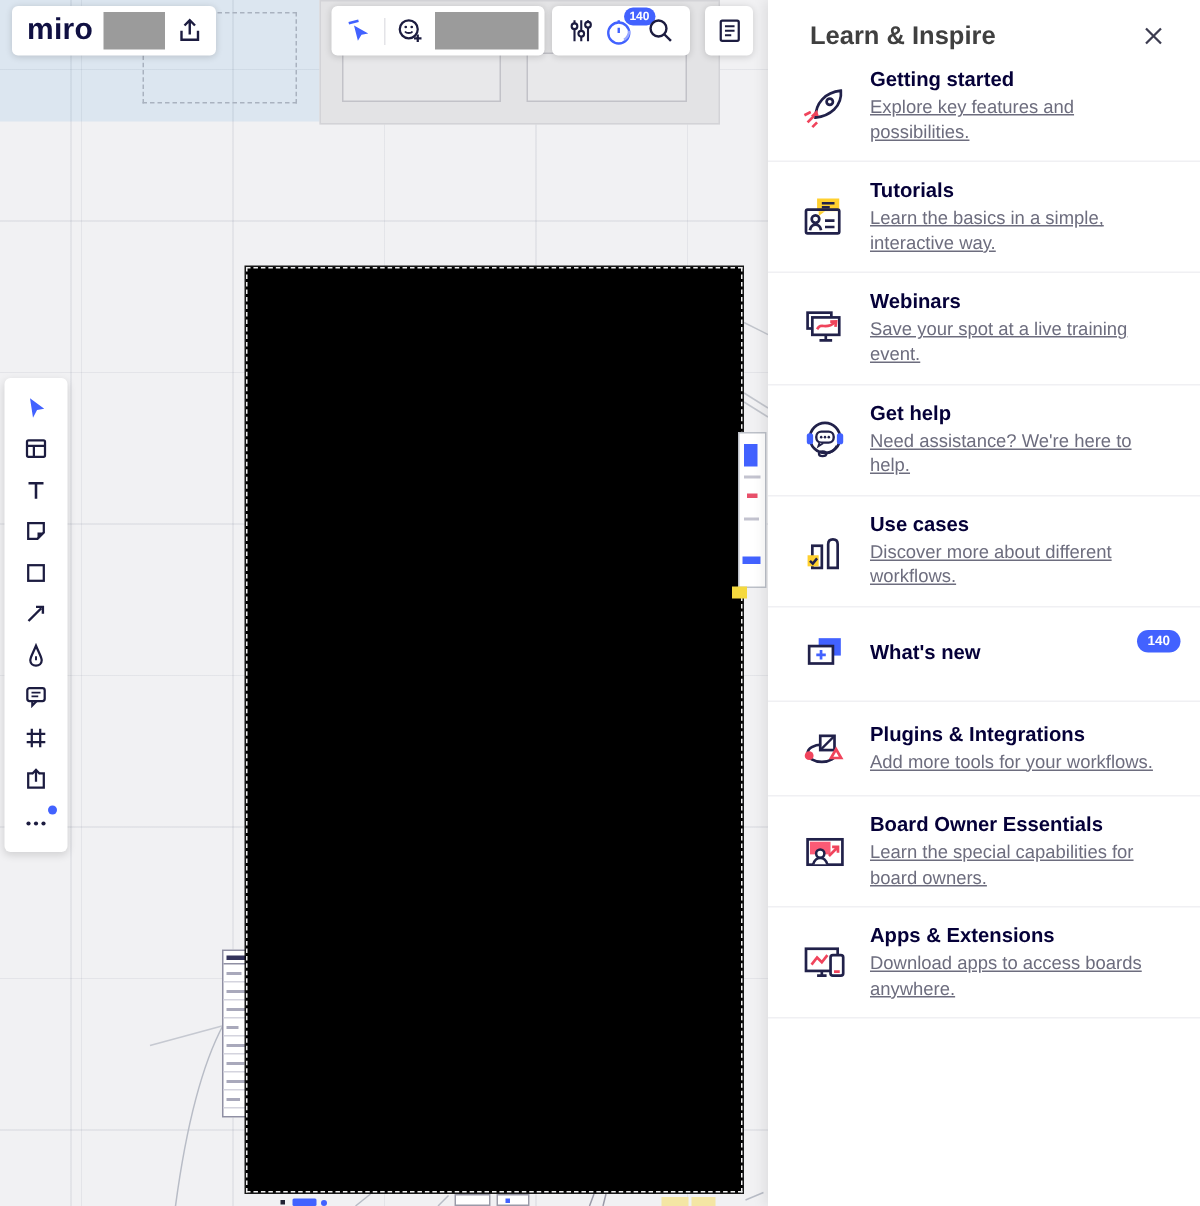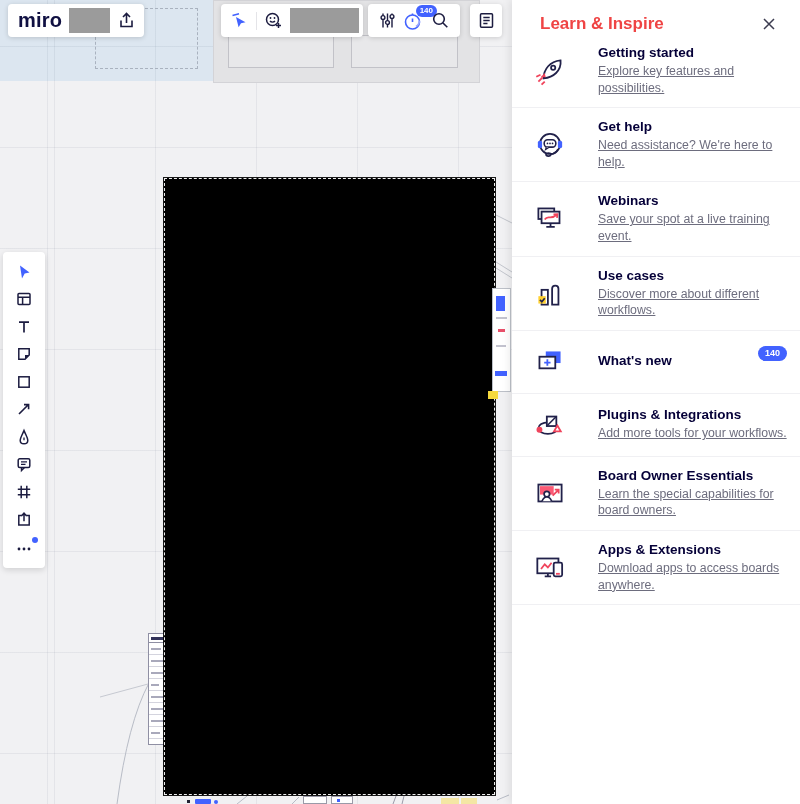--- a/index.html
+++ b/index.html
@@ -77,30 +77,30 @@
   .tool { width:42px; height:27.5px; display:flex; align-items:center; justify-content:center;
           cursor:pointer; background:none; border:none; position:relative; }
   .tool .new-dot { position:absolute; right:7px; top:4px; width:6px; height:6px;
                    border-radius:50%; background:#4262ff; }
 
   
   .panel { position:absolute; left:512px; top:0; width:288px; height:804px; background:#fff;
            box-shadow:-3px 0 8px rgba(0,0,0,.08); z-index:10; }
   .panel-header { display:flex; justify-content:space-between; align-items:flex-start;
                   padding:14px 22px 0 28px; }
-  .panel-title { font-size:17px; font-weight:700; color:#ef4444; }
+  .panel-title { font-size:17px; font-weight:700; color:#404040; }
   .close-btn { background:none; border:none; cursor:pointer; padding:2px; margin-top:1px; }
   .tabs-row { display:flex; justify-content:space-between; align-items:flex-end;
               padding:0 24px 0 28px; height:38px; border-bottom:1px solid #ebebf0; }
   .tab { position:relative; font-size:12.5px; color:#55556a; padding-bottom:10px; cursor:pointer; }
   .tab .underline { position:absolute; left:0; bottom:-1px; width:40px; height:3px;
                     background:#6065f6; border-radius:2px; }
   .tab-search { background:none; border:none; cursor:pointer; padding-bottom:8px; }
 
-  .panel-item { position:relative; display:flex; align-items:center; gap:28px;
+  .panel-item { position:relative; display:flex; align-items:center; gap:10px;
                 padding:11px 10px 11px 18px; border-bottom:1px solid #f0f0f3; cursor:pointer; }
   .pi-icon { width:40px; height:40px; flex:0 0 40px; display:flex; align-items:center; justify-content:center; }
   .pi-text { min-width:0; }
   .pi-title { font-size:13.5px; font-weight:700; color:#050038; margin-bottom:3px; }
   .pi-desc { font-size:12.3px; color:#6d6d7e; line-height:1.35; max-width:202px;text-decoration:underline; }
   .item-badge { position:absolute; right:13px; top:15px; background:#4262ff; color:#fff;
                 font-size:9px; font-weight:700; line-height:1; padding:3px 7px; border-radius:8px; }
 
   svg { display:block; }
 </style>
@@ -336,21 +336,58 @@
             <path d="M13 20 L9 24 L14 24 Z" fill="#f0445c"></path>
             <path d="M7 28 L11 24 M5 23.5 L9 21.5 M10 31 L13 28" stroke="#f0445c" stroke-width="1.7" fill="none"></path>
           </svg>
         </span>
         <span class="pi-text">
           <span class="pi-title" style="display:block">Getting started</span>
           <span class="pi-desc" style="display:block">Explore key features and possibilities.</span>
         </span>
       </div>
 
-
+      <div class="panel-item">
+        <span class="pi-icon">
+          <svg width="38" height="38" viewBox="0 0 36 36">
+            <rect x="13" y="6" width="14" height="8" fill="#ffd02f"></rect>
+            <path d="M14 14 L14 17 L18 14 Z" fill="#ffd02f"></path>
+            <path d="M16 9 H24 M16 11.5 H21" stroke="#21214a" stroke-width="1.5"></path>
+            <g fill="none" stroke="#21214a" stroke-width="1.7">
+              <rect x="6" y="13" width="21" height="15" rx="1"></rect>
+              <circle cx="12" cy="19" r="2.4"></circle>
+              <path d="M8.5 26 C9 23.5 10.5 22.5 12 22.5 C13.5 22.5 15 23.5 15.5 26"></path>
+              <path d="M18 20 H24 M18 24 H24"></path>
+            </g>
+          </svg>
+        </span>
+        <span class="pi-text">
+          <span class="pi-title" style="display:block">Tutorials</span>
+          <span class="pi-desc" style="display:block">Learn the basics in a simple, interactive way.</span>
+        </span>
+      </div>
+
+
+      <div class="panel-item">
+        <span class="pi-icon">
+          <svg width="38" height="38" viewBox="0 0 36 36">
+            <g fill="none" stroke="#21214a" stroke-width="1.7">
+              <rect x="7" y="8" width="15" height="10"></rect>
+              <rect x="10" y="11" width="17" height="11" fill="#fff"></rect>
+              <path d="M18.5 22 V25 M14.5 25.5 H22.5"></path>
+            </g>
+            <path d="M13 18.5 C16 13.5 18 19.5 24.5 14" fill="none" stroke="#f0445c" stroke-width="1.7"></path>
+            <path d="M21.3 13.6 L25 13.5 L24.6 17" fill="none" stroke="#f0445c" stroke-width="1.7"></path>
+          </svg>
+        </span>
+        <span class="pi-text">
+          <span class="pi-title" style="display:block">Webinars</span>
+          <span class="pi-desc" style="display:block">Save your spot at a live training event.</span>
+        </span>
+      </div>
 
       <div class="panel-item">
         <span class="pi-icon">
           <svg width="38" height="38" viewBox="0 0 36 36">
             <circle cx="18" cy="17" r="9.5" fill="none" stroke="#21214a" stroke-width="1.7"></circle>
             <rect x="6.5" y="14" width="4" height="7" rx="1.6" fill="#4262ff"></rect>
             <rect x="25.5" y="14" width="4" height="7" rx="1.6" fill="#4262ff"></rect>
             <rect x="12.5" y="13" width="11" height="7" rx="3.2" fill="#fff" stroke="#21214a" stroke-width="1.5"></rect>
             <circle cx="15.6" cy="16.5" r="0.8" fill="#21214a"></circle>
             <circle cx="18" cy="16.5" r="0.8" fill="#21214a"></circle>
@@ -363,38 +400,20 @@
         <span class="pi-text">
           <span class="pi-title" style="display:block">Get help</span>
           <span class="pi-desc" style="display:block">Need assistance? We're here to help.</span>
         </span>
       </div>
 
       <div class="panel-item">
         <span class="pi-icon">
           <svg width="38" height="38" viewBox="0 0 36 36">
             <g fill="none" stroke="#21214a" stroke-width="1.7">
-              <rect x="7" y="8" width="15" height="10"></rect>
-              <rect x="10" y="11" width="17" height="11" fill="#fff"></rect>
-              <path d="M18.5 22 V25 M14.5 25.5 H22.5"></path>
-            </g>
-            <path d="M13 18.5 C16 13.5 18 19.5 24.5 14" fill="none" stroke="#f0445c" stroke-width="1.7"></path>
-            <path d="M21.3 13.6 L25 13.5 L24.6 17" fill="none" stroke="#f0445c" stroke-width="1.7"></path>
-          </svg>
-        </span>
-        <span class="pi-text">
-          <span class="pi-title" style="display:block">Webinars</span>
-          <span class="pi-desc" style="display:block">Save your spot at a live training event.</span>
-        </span>
-      </div>
-
-      <div class="panel-item">
-        <span class="pi-icon">
-          <svg width="38" height="38" viewBox="0 0 36 36">
-            <g fill="none" stroke="#21214a" stroke-width="1.7">
               <rect x="10" y="15" width="6" height="14"></rect>
               <path d="M20 29 V14 Q20 11 23 11 T26 14 V29 Z"></path>
             </g>
             <rect x="7" y="21" width="7" height="7" fill="#ffd02f"></rect>
             <path d="M8.5 24.5 L10.3 26.3 L13 23" fill="none" stroke="#21214a" stroke-width="1.6"></path>
           </svg>
         </span>
         <span class="pi-text">
           <span class="pi-title" style="display:block">Use cases</span>
           <span class="pi-desc" style="display:block">Discover more about different workflows.</span>

